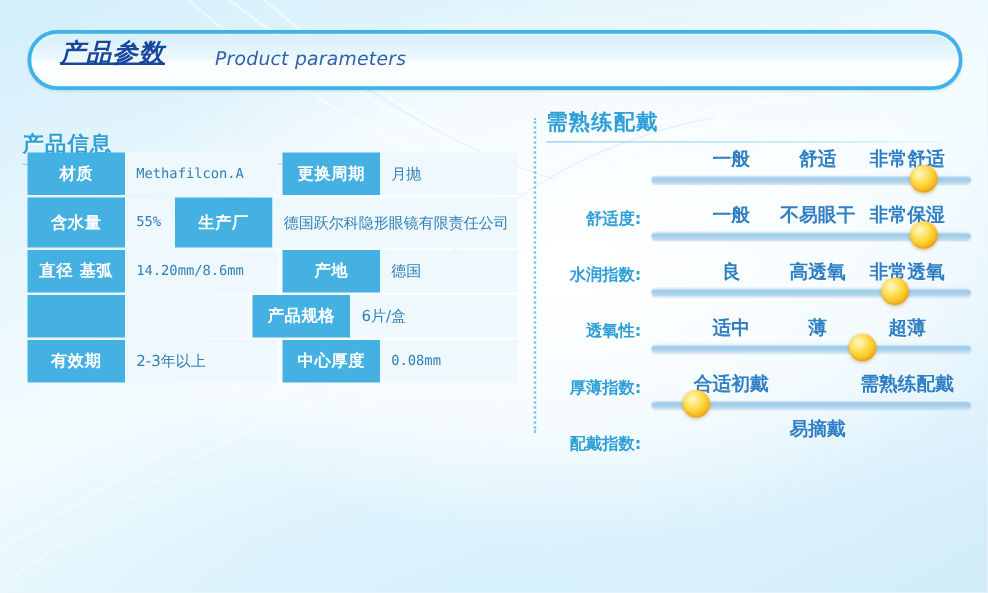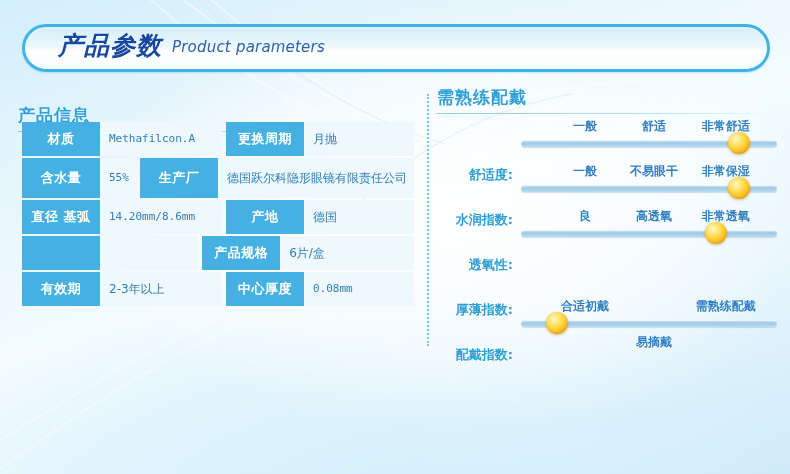--- a/index.html
+++ b/index.html
@@ -26,26 +26,27 @@
     border:3px solid #3fb3e8;border-radius:26px;
     background:linear-gradient(180deg,#dff2fb 0%, #eaf8fd 38%, #ffffff 62%, #f2fbfe 100%);
     box-sizing:border-box;
     box-shadow:0 1px 2px rgba(70,150,200,.25);
   }
   .header-pill-inner{
     position:absolute;inset:2px;border-radius:22px;
     background:linear-gradient(180deg,#d8eff9 0%, #eaf8fd 45%, #ffffff 58%, #f6fcfe 100%);
   }
   .title-cn{
-    position:absolute;left:58px;top:29px;
+    position:absolute;left:48px;top:29px;
     font-family:"DejaVu Sans","Liberation Sans",sans-serif;
-    font-size:25px;font-weight:bold;font-style:italic;
+    font-size:20px;font-weight:bold;font-style:italic;
     color:#17479e;letter-spacing:1px;
     text-shadow:0 1px 0 rgba(255,255,255,.9);
     z-index:4;
+    text-decoration:underline;
   }
   .title-en{
     position:absolute;left:172px;top:38px;
     font-size:15px;font-style:italic;color:#2f62ab;
     letter-spacing:.2px;z-index:4;
   }
 
   
   .sec{position:absolute;}
   .sec-title{
@@ -97,21 +98,21 @@
   .s-name{
     position:absolute;left:0;top:20px;width:76px;text-align:right;
     font-size:13px;font-weight:bold;color:#2f9fd8;white-space:nowrap;
     text-shadow:0 1px 0 rgba(255,255,255,.7);
     margin-top:28px;
   }
   .s-track-wrap{position:absolute;left:84px;top:0;right:0;height:45px;}
   .s-ticks{position:absolute;left:0;top:0;width:100%;height:18px;}
   .s-tick{
     position:absolute;top:0;transform:translateX(-50%);
-    font-size:12px;font-weight:bold;color:#2f7fc4;white-space:nowrap;
+    font-size:15px;font-weight:bold;color:#2f7fc4;white-space:nowrap;
     text-shadow:0 1px 0 rgba(255,255,255,.8);
     text-align:right;
   }
   .s-bar{
     position:absolute;left:0;top:22px;width:100%;height:7px;border-radius:4px;
     background:linear-gradient(180deg,#c8e3f4 0%, #9fcbe8 45%, #bcdcf0 100%);
     box-shadow:inset 0 1px 1px rgba(255,255,255,.8),0 1px 1px rgba(120,170,205,.35);
   }
   .s-thumb{
     position:absolute;top:14px;width:22px;height:22px;border-radius:50%;
@@ -236,20 +237,29 @@
             <div class="s-tick" style="left: 25%;">良</div>
             <div class="s-tick" style="left: 52%;">高透氧</div>
             <div class="s-tick" style="left: 80%;">非常透氧</div>
           </div>
           <div class="s-bar"></div>
           <div class="s-thumb" style="left: 76%;"></div>
         </div>
       </div>
       <div class="srow">
         <div class="s-name">厚薄指数:</div>
+        <div class="s-track-wrap">
+          <div class="s-ticks">
+            <div class="s-tick" style="left: 25%;">适中</div>
+            <div class="s-tick" style="left: 52%;">薄</div>
+            <div class="s-tick" style="left: 80%;">超薄</div>
+          </div>
+          <div class="s-bar"></div>
+          <div class="s-thumb" style="left: 66%;"></div>
+        </div>
       </div>
       <div class="srow">
         <div class="s-name">配戴指数:</div>
         <div class="s-track-wrap">
           <div class="s-ticks">
             <div class="s-tick" style="left: 25%;">合适初戴</div>
             <div class="s-tick" style="left: 52%; margin-top: 36px;">易摘戴</div>
             <div class="s-tick" style="left: 80%;">需熟练配戴</div>
           </div>
           <div class="s-bar"></div>

